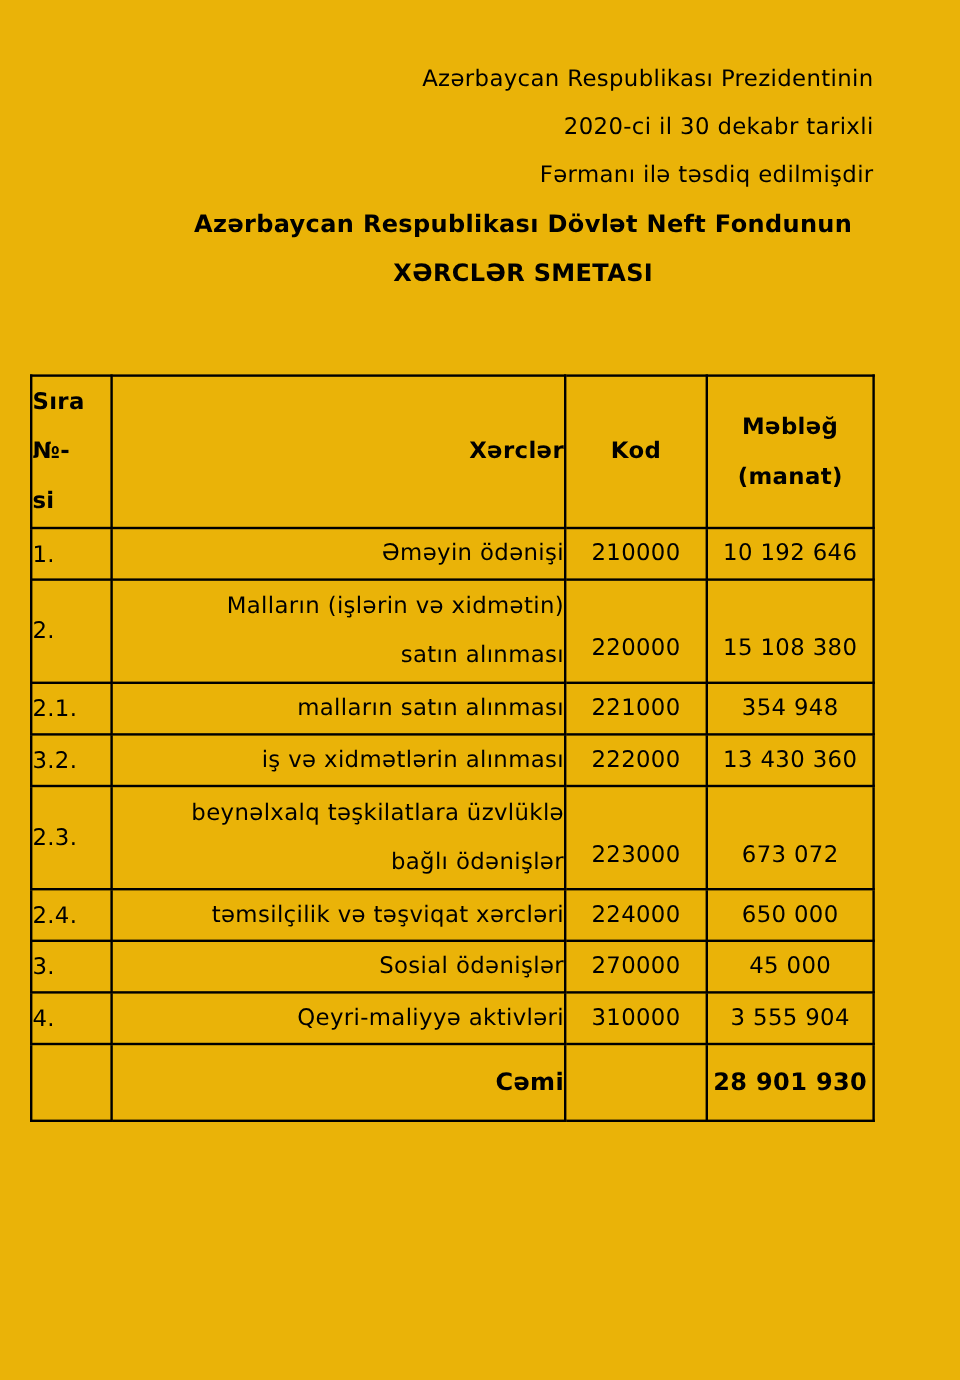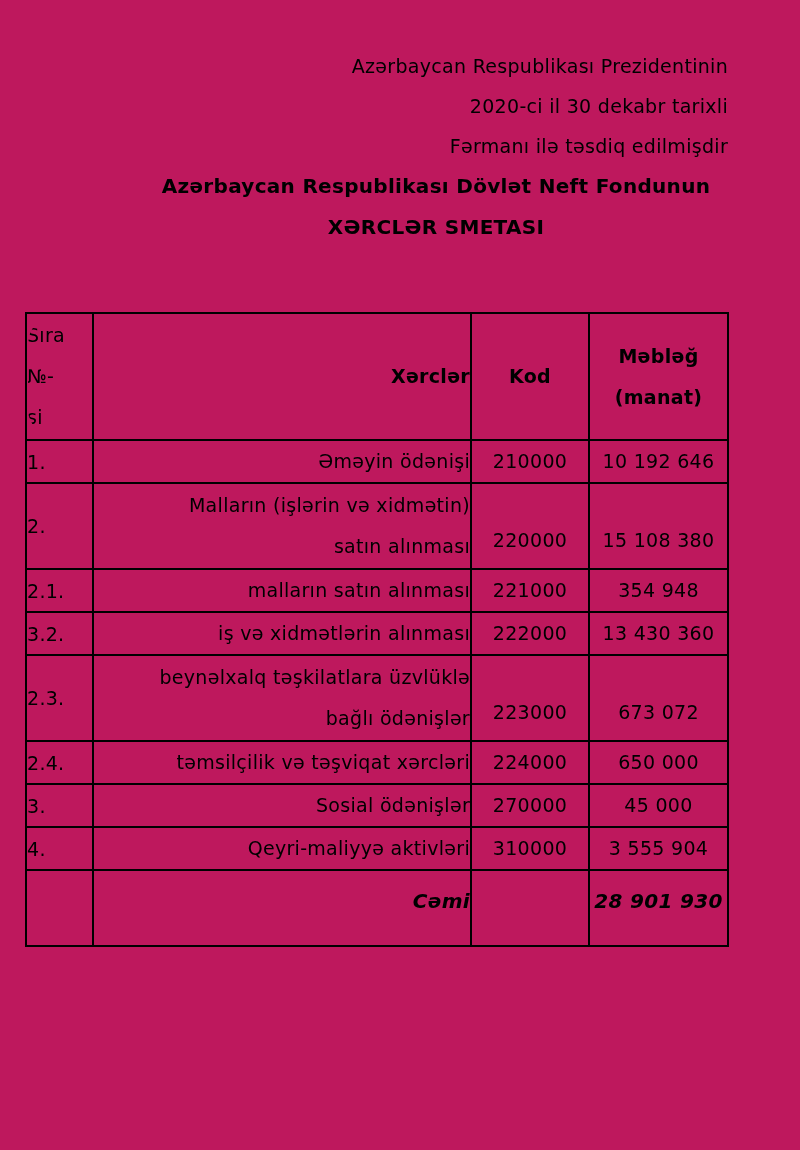--- a/index.html
+++ b/index.html
@@ -6,21 +6,21 @@
     margin: 0;
     padding: 0;
     background: #ffffff;
     color: #000000;
     font-family: "DejaVu Sans", "Liberation Sans", sans-serif;
   }
   .page {
     position: relative;
     width: 800px;
     height: 1150px;
-    background: #be185d;
+    background: #eab308;
     overflow: hidden;
   }
   .approval-note {
     padding-top: 46px;
     padding-right: 72px;
     text-align: right;
     font-size: 19px;
     line-height: 40px;
     letter-spacing: 0.3px;
   }
@@ -47,33 +47,32 @@
     overflow: hidden;
   }
   col.col-no   { width: 67px;  }
   col.col-name { width: 378px; }
   col.col-kod  { width: 118px; }
   col.col-amt  { width: 139px; }
 
   tr.header-row { height: 127px; }
   tr.body-row   { height: 43px;  }
   tr.two-line   { height: 86px;  }
-  tr.total-row  { height: 76px; font-style: italic;  }
+  tr.total-row  { height: 64px;  }
 
   .c-no {
     text-align: left;
     padding-left: 6px;
     vertical-align: middle;
     white-space: pre-line;
   }
   th.c-no {
     padding-left: 9px;
     line-height: 41px;
-    font-weight: normal;
-    border-radius: 31px;
+    font-weight: bold;
   }
   .c-name {
     text-align: right;
     vertical-align: middle;
     white-space: pre-line;
     line-height: 41px;
   }
   .c-kod {
     text-align: center;
     vertical-align: middle;

